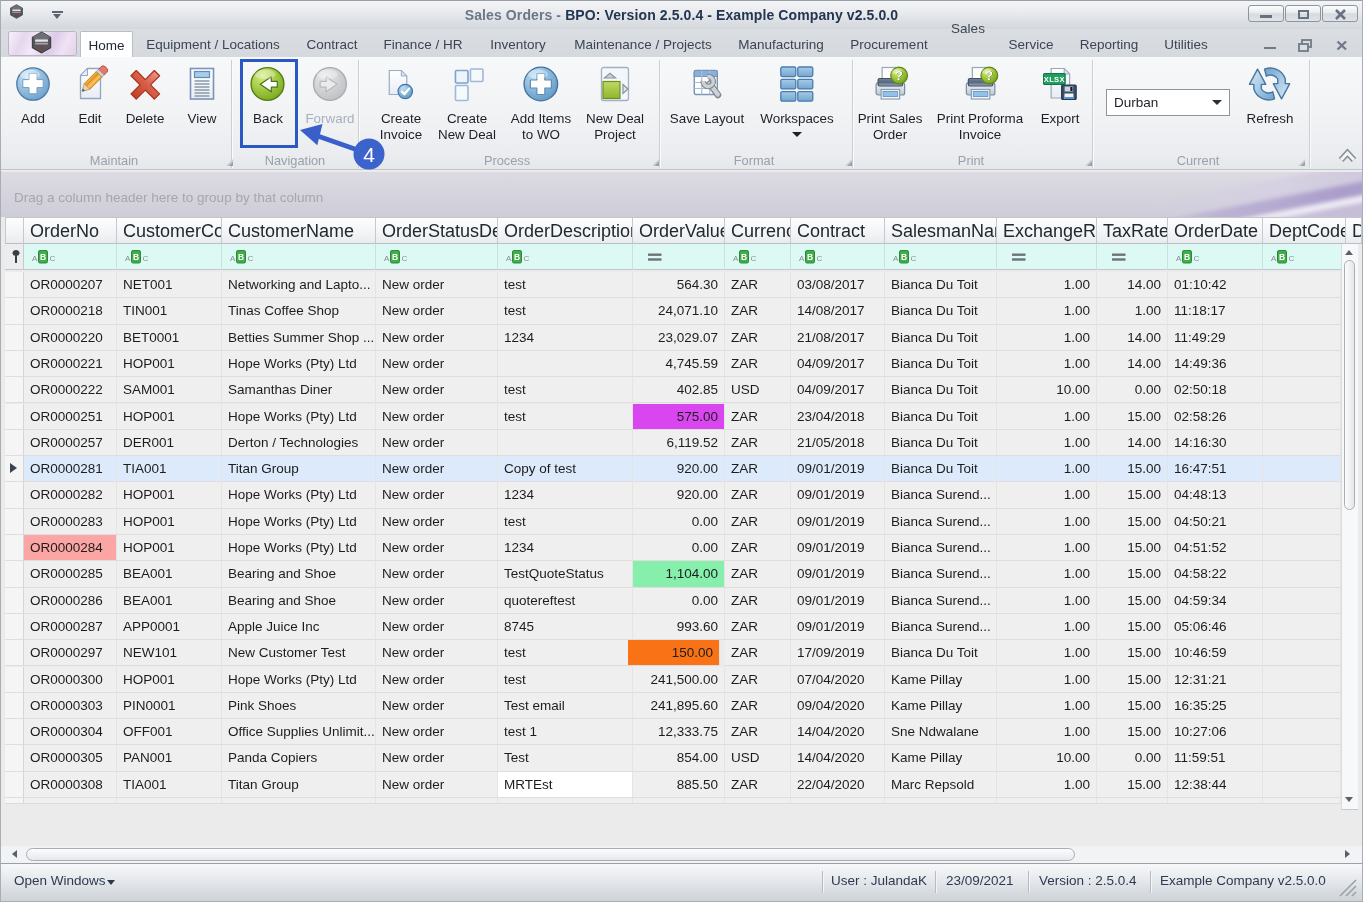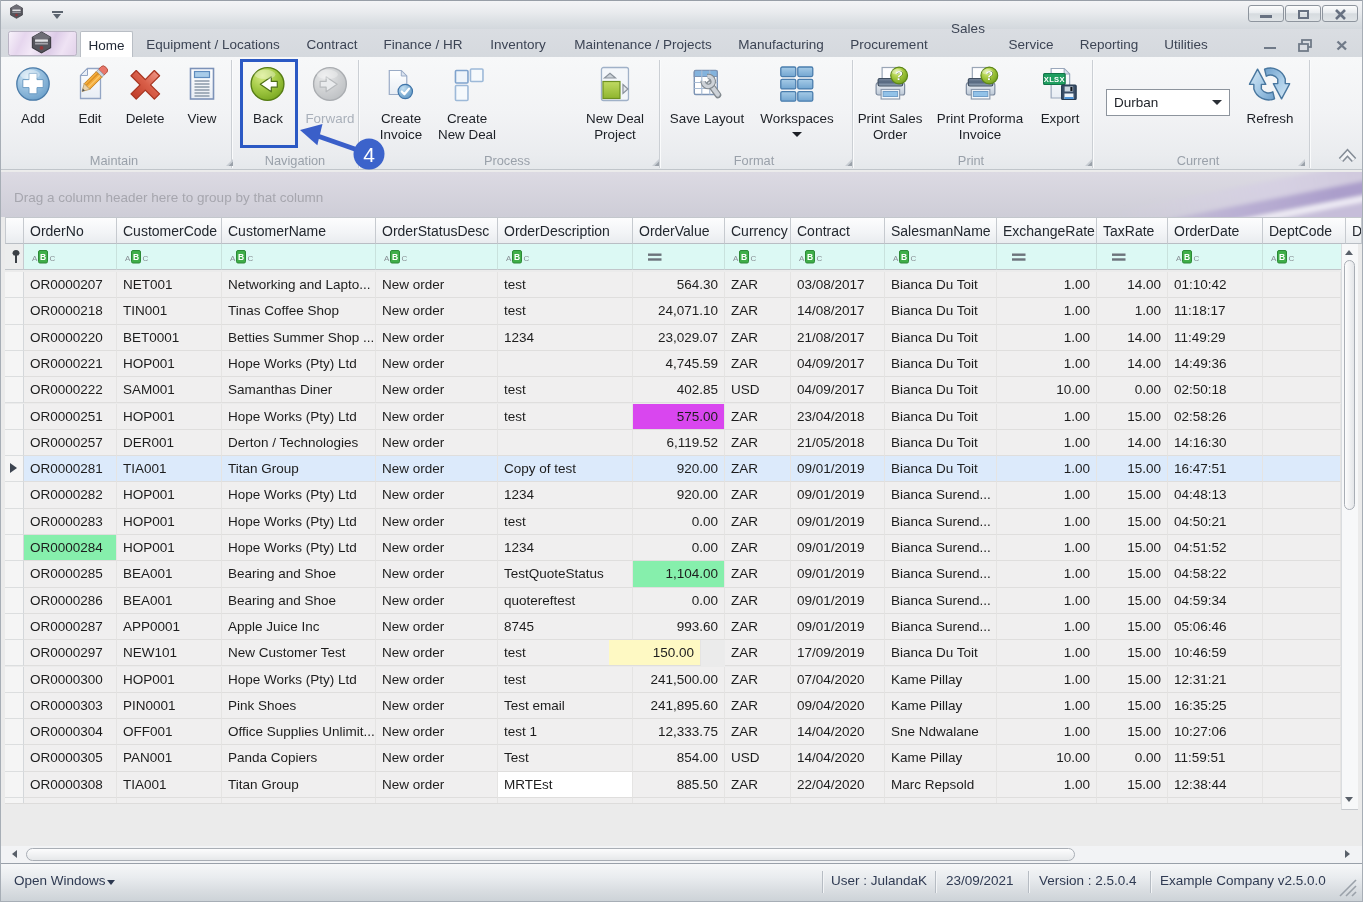--- a/index.html
+++ b/index.html
@@ -9,21 +9,21 @@
 #tabrow{left:0;top:29px;width:1363px;height:28px;background:linear-gradient(#dadde2,#d5d9de)}
 #ribbon{left:0;top:57px;width:1363px;height:113px;background:linear-gradient(#f7f8f9,#f2f3f5 50%,#eaecef 88%,#e5e8eb);border-bottom:1px solid #c0c5ca}
 .tab{position:absolute;top:3px;height:26px;line-height:27px;font-size:13.5px;color:#3c4454;white-space:nowrap}
 .gsep{position:absolute;top:60px;height:108px;width:1px;background:#cbcfd4;box-shadow:1px 0 0 #fafbfc}
 .glabel{position:absolute;top:153px;font-size:12.8px;color:#9aa1aa;white-space:nowrap;transform:translateX(-50%)}
 .gfold{position:absolute;top:158px;width:9px;height:9px}
 .rbtn{position:absolute;top:61px;text-align:center;font-size:13.4px;color:#1d2026;transform:translateX(-50%);white-space:nowrap}
 .rbtn .icon{display:flex;height:36px;align-items:center;justify-content:center;margin-top:5px}
 .rbtn .lbl{line-height:16px;margin-top:9px}
 .dis{color:#a9b0ba}
-.hdrcell{position:absolute;top:217px;height:27px;border-right:1px solid #c6cacf;border-top:1px solid #c3c7cc;border-bottom:1px solid #b9bec4;background:linear-gradient(#fdfdfe,#f2f4f6 60%,#e9ecef);font-size:14px;color:#23282f;line-height:26px;padding-left:6px;white-space:nowrap;overflow:hidden}
+.hdrcell{position:absolute;top:217px;height:27px;border-right:1px solid #c6cacf;border-top:1px solid #c3c7cc;border-bottom:1px solid #b9bec4;background:linear-gradient(#fdfdfe,#f2f4f6 60%,#e9ecef);font-size:18px;color:#23282f;line-height:26px;padding-left:6px;white-space:nowrap;overflow:hidden}
 .fcell{position:absolute;top:244px;height:26px;background:#dcf9f4;border-right:1px solid #c9e2dd;border-bottom:1px solid #c2c6ca}
 .cell{position:absolute;height:26.3px;line-height:26.3px;font-size:13.5px;color:#1d1d1d;border-right:1px solid #e5e4e3;border-bottom:1px solid #dfdedd;padding:0 6px;white-space:nowrap;overflow:hidden}
 .num{text-align:right}
 #statusbar{left:0;top:863px;width:1363px;height:39px;background:linear-gradient(#f6f7f8,#e9ecef 35%,#d9dde1 70%,#ccd2d7);border-top:1px solid #99a0a9;font-size:12px;color:#2c3850}
 .sbsep{position:absolute;top:8px;width:1px;height:22px;background:#b6bcc3;box-shadow:1px 0 0 #f2f4f6}
 .sbitem{position:absolute;top:12px;white-space:nowrap;font-size:13.5px;color:#2f3a52}
 
 </style></head><body>
 <div id="win">
 <svg class="a" width="0" height="0">
@@ -93,20 +93,21 @@
 <div class="a" id="titlebar"></div>
 <div class="a" style="left:9px;top:4px"><svg width="15" height="15" viewBox="0 0 34 34">
 <path d="M17 1.5 L30.5 9.2 v15.6 L17 32.5 L3.5 24.8 V9.2 z" fill="#55555c" stroke="#3a3a40" stroke-width="1.6"></path>
 <path d="M17 1.5 L30.5 9.2 L17 17 L3.5 9.2 z" fill="#6e6e76"></path>
 <rect x="7.5" y="12.5" width="19" height="3.4" fill="#e3e3e6"></rect>
 <rect x="7.5" y="17.4" width="19" height="2.6" fill="#a3a3aa"></rect>
 <circle cx="17" cy="25" r="2.8" fill="#93373a"></circle>
 </svg></div>
 <div class="a" style="left:52px;top:11px;width:11px;height:1.6px;background:#5c646f"></div>
 <div class="a" style="left:53px;top:14px;width:0;height:0;border-left:4.5px solid transparent;border-right:4.5px solid transparent;border-top:5px solid #5c646f"></div>
+<div class="a" style="left:0;top:7px;width:1363px;text-align:center;font-size:14px;font-weight:bold;color:#24364f;letter-spacing:0.1px"><span style="color:#6b7687">Sales Orders - </span>BPO: Version 2.5.0.4 - Example Company v2.5.0.0</div>
 <div class="a" style="left:1248px;top:5px;width:36px;height:17px;border:1px solid #8e959e;border-radius:3px;background:linear-gradient(#fcfdfd,#e9ecef 45%,#d6dbdf 52%,#e0e4e7)">
 <div class="a" style="left:11px;top:9px;width:12px;height:3px;background:#677181"></div>
 </div>
 <div class="a" style="left:1285px;top:5px;width:36px;height:17px;border:1px solid #8e959e;border-radius:3px;background:linear-gradient(#fcfdfd,#e9ecef 45%,#d6dbdf 52%,#e0e4e7)">
 <div class="a" style="left:12px;top:4px;width:11px;height:9px;border:2px solid #677181"></div>
 </div>
 <div class="a" style="left:1322px;top:5px;width:36px;height:17px;border:1px solid #8e959e;border-radius:3px;background:linear-gradient(#fcfdfd,#e9ecef 45%,#d6dbdf 52%,#e0e4e7)">
 <svg class="a" style="left:11px;top:3px" width="13" height="11">
         <path d="M2 1 L11 10 M11 1 L2 10" stroke="#677181" stroke-width="2.6"></path>
       </svg>
@@ -259,20 +260,30 @@
     </div>
 <div class="a rbtn " style="left:467px">
       <span class="icon">
         <svg width="35" height="38" viewBox="0 0 35 38">
           <rect x="5.5" y="5.5" width="12.5" height="12.5" rx="1" fill="#eef4fa" stroke="#7fa3cd" stroke-width="1.6"></rect>
 <rect x="20.5" y="4" width="12.5" height="12.5" rx="1" fill="#f5f9fc" stroke="#9db9d8" stroke-width="1.6"></rect>
 <rect x="5.5" y="20.5" width="12.5" height="15" rx="1" fill="#f5f9fc" stroke="#9db9d8" stroke-width="1.6"></rect>
         </svg>
       </span>
       <div class="lbl">Create<br>New Deal</div>
+    </div>
+<div class="a rbtn " style="left:541px">
+      <span class="icon">
+        <svg width="36" height="36" viewBox="0 0 36 36">
+          <circle cx="18" cy="18" r="16.8" fill="url(#gBlue2)" stroke="#3e719f" stroke-width="1.3"></circle>
+<path d="M14 7.5 h8 v6.5 h6.5 v8 h-6.5 v6.5 h-8 v-6.5 h-6.5 v-8 h6.5 z" fill="#ffffff" stroke="#5a8cb8" stroke-width="1.2" stroke-linejoin="round"></path>
+<ellipse cx="15" cy="8.2" rx="10" ry="4.6" fill="#ffffff" opacity="0.35"></ellipse>
+        </svg>
+      </span>
+      <div class="lbl">Add Items<br>to WO</div>
     </div>
 <div class="a rbtn " style="left:615px">
       <span class="icon">
         <svg width="36" height="38" viewBox="0 0 36 38">
           <rect x="4.5" y="2.5" width="27" height="33" rx="2" fill="#f3f6fa" stroke="#a0b1c8" stroke-width="1.3"></rect>
 <path d="M7.5 13 l5.5 -4.6 l5.5 4.6 z" fill="#ccd2d9" stroke="#8a929c" stroke-width="1.2"></path>
 <rect x="6" y="16.5" width="17" height="17" fill="url(#gGrnSq)" stroke="#6d9021" stroke-width="1.2"></rect>
 <path d="M26 19.5 l5 4.5 l-5 4.5 z" fill="#e3e7ec" stroke="#8a929c" stroke-width="1.2"></path>
         </svg>
       </span>
@@ -682,21 +693,21 @@
 <div class="a cell num" style="left:633px;top:508.7000000000001px;width:92px;background:#f0efef">0.00</div>
 <div class="a cell" style="left:725px;top:508.7000000000001px;width:66px;background:#f0efef">ZAR</div>
 <div class="a cell" style="left:791px;top:508.7000000000001px;width:94px;background:#f0efef">09/01/2019</div>
 <div class="a cell" style="left:885px;top:508.7000000000001px;width:112px;background:#f0efef">Bianca Surend...</div>
 <div class="a cell num" style="left:997px;top:508.7000000000001px;width:100px;background:#f0efef">1.00</div>
 <div class="a cell num" style="left:1097px;top:508.7000000000001px;width:71px;background:#f0efef">15.00</div>
 <div class="a cell" style="left:1168px;top:508.7000000000001px;width:95px;background:#f0efef">04:50:21</div>
 <div class="a cell" style="left:1263px;top:508.7000000000001px;width:78px;background:#f0efef"></div>
 <div class="a" style="left:5px;top:535.0000000000001px;width:19px;height:26.3px;background:#f5f5f5;border-right:1px solid #d4d7da;border-bottom:1px solid #dcdedf">
 </div>
-<div class="a cell" style="left:24px;top:535.0000000000001px;width:93px;background:#86efac">OR0000284</div>
+<div class="a cell" style="left:24px;top:535.0000000000001px;width:93px;background:#fca5a5">OR0000284</div>
 <div class="a cell" style="left:117px;top:535.0000000000001px;width:105px;background:#f0efef">HOP001</div>
 <div class="a cell" style="left:222px;top:535.0000000000001px;width:154px;background:#f0efef">Hope Works (Pty) Ltd</div>
 <div class="a cell" style="left:376px;top:535.0000000000001px;width:122px;background:#f0efef">New order</div>
 <div class="a cell" style="left:498px;top:535.0000000000001px;width:135px;background:#f0efef">1234</div>
 <div class="a cell num" style="left:633px;top:535.0000000000001px;width:92px;background:#f0efef">0.00</div>
 <div class="a cell" style="left:725px;top:535.0000000000001px;width:66px;background:#f0efef">ZAR</div>
 <div class="a cell" style="left:791px;top:535.0000000000001px;width:94px;background:#f0efef">09/01/2019</div>
 <div class="a cell" style="left:885px;top:535.0000000000001px;width:112px;background:#f0efef">Bianca Surend...</div>
 <div class="a cell num" style="left:997px;top:535.0000000000001px;width:100px;background:#f0efef">1.00</div>
 <div class="a cell num" style="left:1097px;top:535.0000000000001px;width:71px;background:#f0efef">15.00</div>
@@ -747,21 +758,21 @@
 <div class="a cell num" style="left:1097px;top:613.9px;width:71px;background:#f0efef">15.00</div>
 <div class="a cell" style="left:1168px;top:613.9px;width:95px;background:#f0efef">05:06:46</div>
 <div class="a cell" style="left:1263px;top:613.9px;width:78px;background:#f0efef"></div>
 <div class="a" style="left:5px;top:640.1999999999999px;width:19px;height:26.3px;background:#f5f5f5;border-right:1px solid #d4d7da;border-bottom:1px solid #dcdedf">
 </div>
 <div class="a cell" style="left:24px;top:640.1999999999999px;width:93px;background:#f0efef">OR0000297</div>
 <div class="a cell" style="left:117px;top:640.1999999999999px;width:105px;background:#f0efef">NEW101</div>
 <div class="a cell" style="left:222px;top:640.1999999999999px;width:154px;background:#f0efef">New Customer Test</div>
 <div class="a cell" style="left:376px;top:640.1999999999999px;width:122px;background:#f0efef">New order</div>
 <div class="a cell" style="left:498px;top:640.1999999999999px;width:135px;background:#f0efef">test</div>
-<div class="a cell num" style="left:609px;top:640.1999999999999px;width:92px;background:#fef9c3">150.00</div>
+<div class="a cell num" style="left:628px;top:640.1999999999999px;width:92px;background:#f97316">150.00</div>
 <div class="a cell" style="left:725px;top:640.1999999999999px;width:66px;background:#f0efef">ZAR</div>
 <div class="a cell" style="left:791px;top:640.1999999999999px;width:94px;background:#f0efef">17/09/2019</div>
 <div class="a cell" style="left:885px;top:640.1999999999999px;width:112px;background:#f0efef">Bianca Du Toit</div>
 <div class="a cell num" style="left:997px;top:640.1999999999999px;width:100px;background:#f0efef">1.00</div>
 <div class="a cell num" style="left:1097px;top:640.1999999999999px;width:71px;background:#f0efef">15.00</div>
 <div class="a cell" style="left:1168px;top:640.1999999999999px;width:95px;background:#f0efef">10:46:59</div>
 <div class="a cell" style="left:1263px;top:640.1999999999999px;width:78px;background:#f0efef"></div>
 <div class="a" style="left:5px;top:666.4999999999999px;width:19px;height:26.3px;background:#f5f5f5;border-right:1px solid #d4d7da;border-bottom:1px solid #dcdedf">
 </div>
 <div class="a cell" style="left:24px;top:666.4999999999999px;width:93px;background:#f0efef">OR0000300</div>

